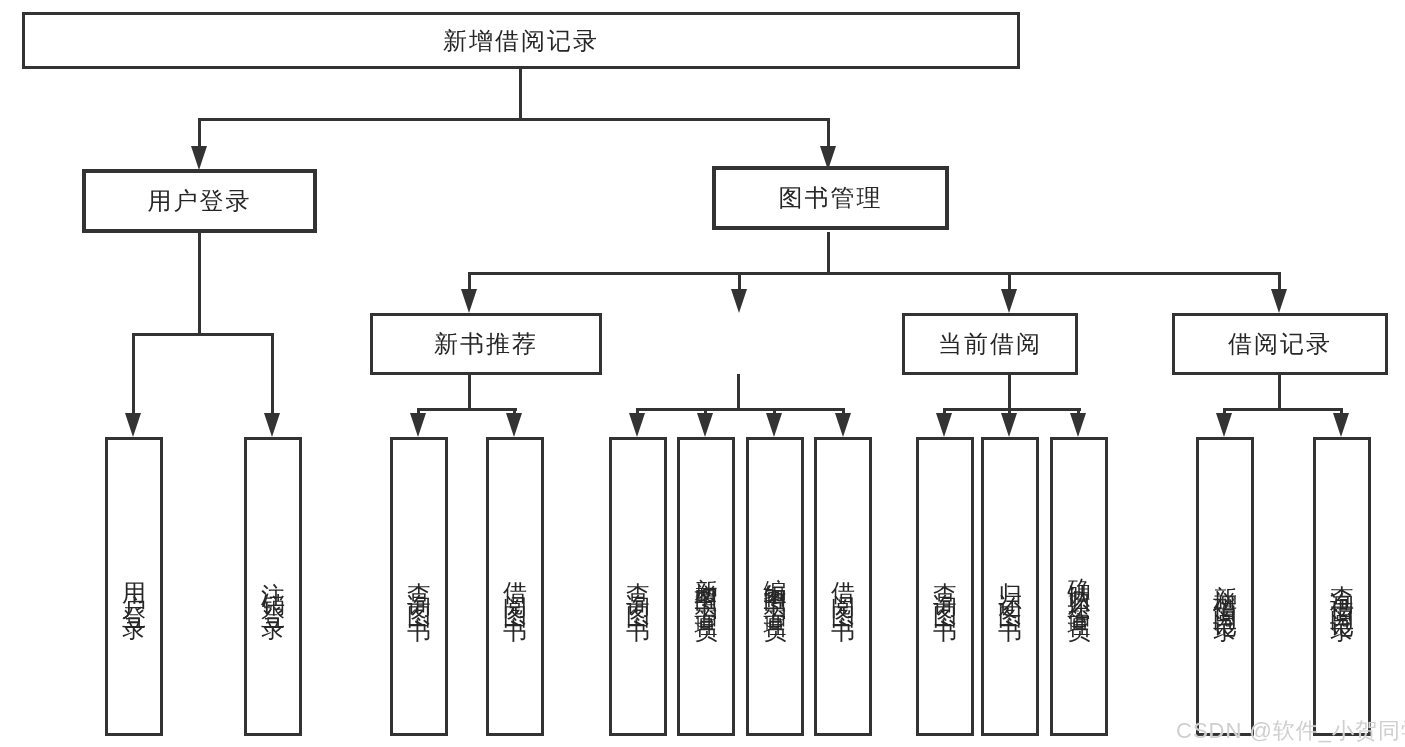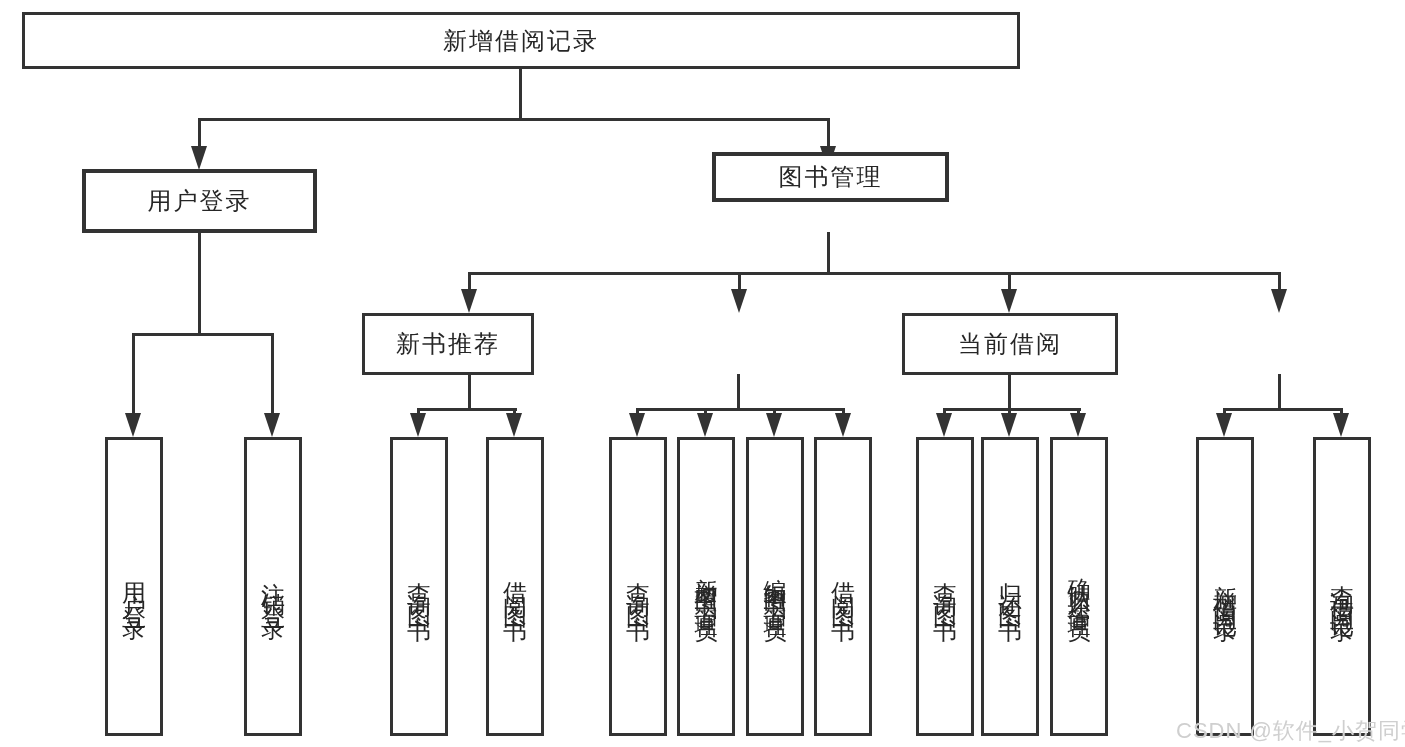--- a/index.html
+++ b/index.html
@@ -118,33 +118,36 @@
   <div class="arr" style="left:1333px;top:413px"></div>
 
   <div class="node" style="left:22px;top:12px;width:998px;height:57px">
     <span>新增借阅记录</span>
   </div>
 
   <div class="node thick" style="left:82px;top:169px;width:235px;height:64px">
     <span>用户登录</span>
   </div>
 
-  <div class="node thick" style="left:712px;top:152px;width:237px;height:50px">
+  <div class="node thick" style="left:712px;top:166px;width:237px;height:64px">
     <span>图书管理</span>
   </div>
 
-  <div class="node" style="left:362px;top:313px;width:172px;height:62px">
+  <div class="node" style="left:370px;top:313px;width:232px;height:62px">
     <span>新书推荐</span>
   </div>
 
 
-  <div class="node" style="left:902px;top:313px;width:216px;height:62px">
+  <div class="node" style="left:902px;top:313px;width:176px;height:62px">
     <span>当前借阅</span>
   </div>
 
+  <div class="node" style="left:1172px;top:313px;width:216px;height:62px">
+    <span>借阅记录</span>
+  </div>
 
   <div class="node vert" style="left:105px;top:437px;width:58px;height:299px">
     <span>用户登录</span>
   </div>
   <div class="node vert" style="left:244px;top:437px;width:58px;height:299px">
     <span>注销登录</span>
   </div>
 
   <div class="node vert" style="left:390px;top:437px;width:58px;height:299px">
     <span>查询图书</span>

